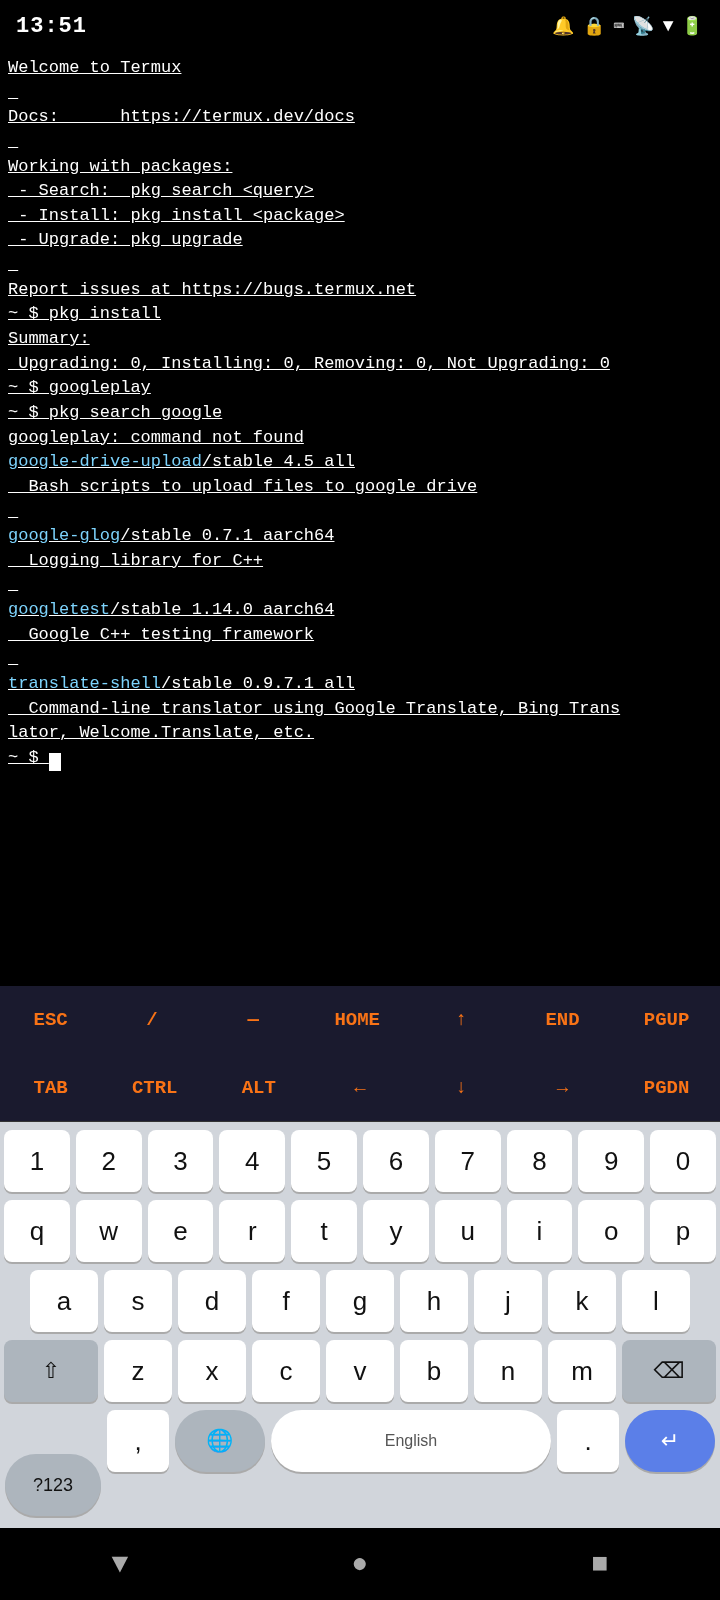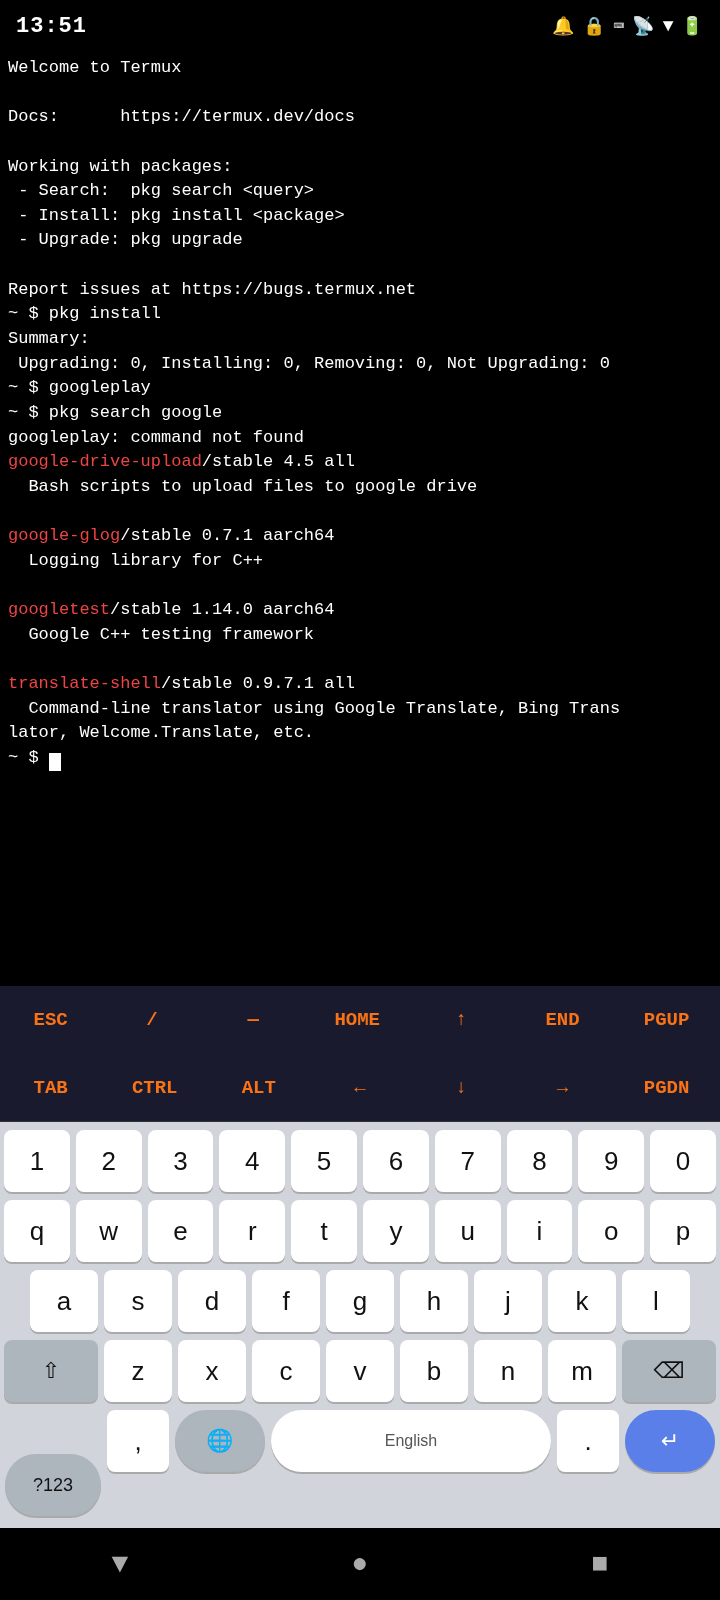--- a/index.html
+++ b/index.html
@@ -39,22 +39,23 @@
 
     
     #terminal {
       background: #000;
       color: #fff;
       flex: 1;
       padding: 4px 8px 16px 8px;
       font-size: 17px;
       line-height: 1.45;
       overflow: hidden;
-    }
-    .green { color: #ef4444; }
+      text-decoration: underline;
+    }
+    .green { color: #7dd3fc; }
     .cursor {
       display: inline-block;
       width: 12px;
       height: 18px;
       background: #fff;
       vertical-align: bottom;
       animation: blink 1s step-end infinite;
     }
     @keyframes blink { 50% { opacity: 0; } }
 

